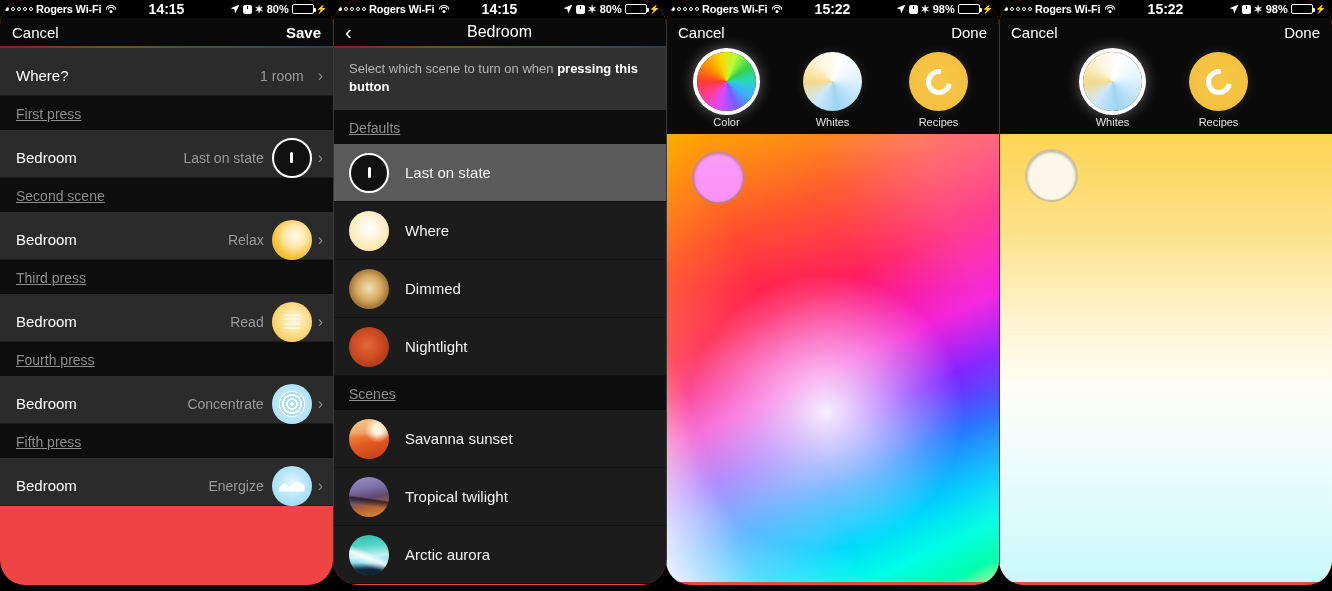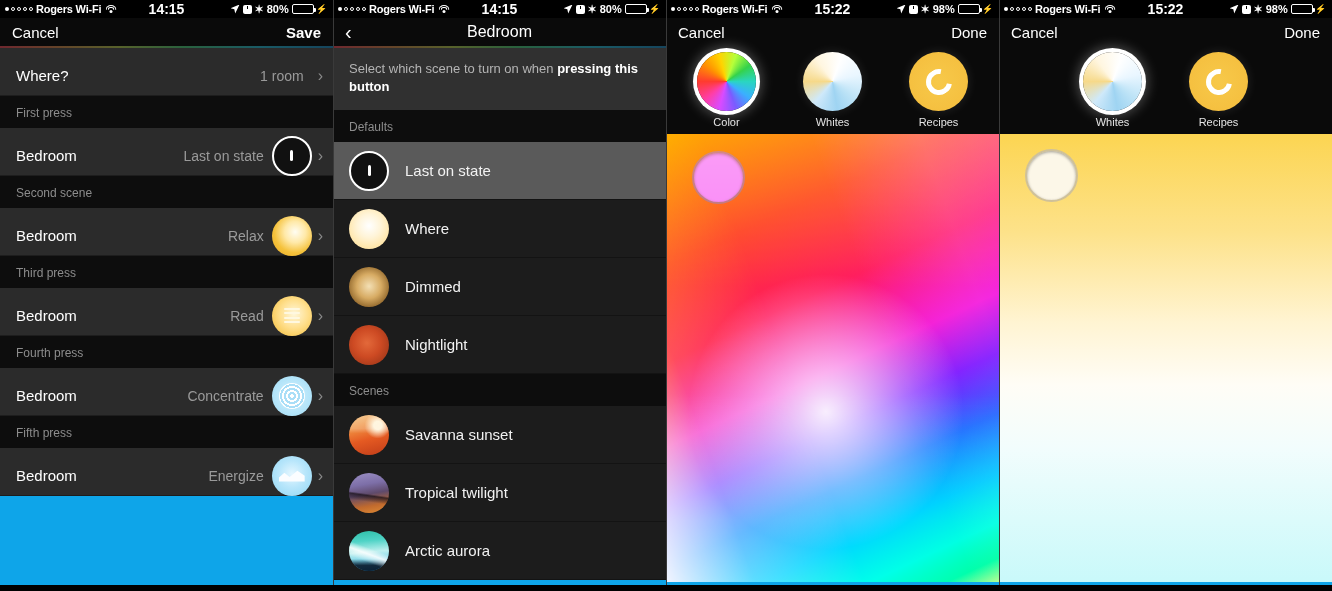--- a/index.html
+++ b/index.html
@@ -3,21 +3,21 @@
 <meta charset="utf-8">
 <style>
   * { margin:0; padding:0; box-sizing:border-box; }
   html,body {
     width:1332px; height:591px;
     background:#000;
     font-family:"Liberation Sans", sans-serif;
     overflow:hidden;
   }
   .screens { display:flex; width:1332px; height:591px; }
-  .panel { width:333px; height:585px; position:relative; overflow:hidden; background:#0ea5e9; }
+  .panel { width:333px; height:585px; position:relative; overflow:hidden; background:#ef4444;border-radius:25px; }
 
   
   .statusbar {
     height:18px; width:100%;
     display:flex; align-items:center;
     color:#fff; font-size:11px; font-weight:bold;
     padding:0 5px; position:relative;
     background:#000; flex:0 0 18px;
   }
   .sb-left { display:flex; align-items:center; gap:3px; }
@@ -56,22 +56,23 @@
 
   .rainbow {
     height:2px; width:100%;
     background:linear-gradient(to right,#7a1a1a 0%,#6e3a14 18%,#5f5a16 36%,#2d5a2a 55%,#1b5257 78%,#163a4d 100%);
     opacity:.9;
   }
 
   
   .body { height:calc(591px - 48px); overflow:hidden; }
   .sect-hdr {
-    background:#0d0d0d; color:#8d8d8d; font-size:12px;
+    background:#0d0d0d; color:#8d8d8d; font-size:14px;
     padding:10px 16px 8px 16px;
+    text-decoration:underline;
   }
   .row {
     background:#2b2b2b; display:flex; align-items:center;
     padding:8px 10px 0 16px; height:48px;
     border-bottom:1px solid #1d1d1d;
   }
   .row .r-title { color:#fff; font-size:15px; flex:0 0 auto; }
   .row .r-value { margin-left:auto; color:#9a9a9a; font-size:14px; padding-right:8px; }
   .row .r-chev { color:#8a8a8a; font-size:16px; margin-left:6px; }
   .row .r-icon { flex:0 0 auto; }

